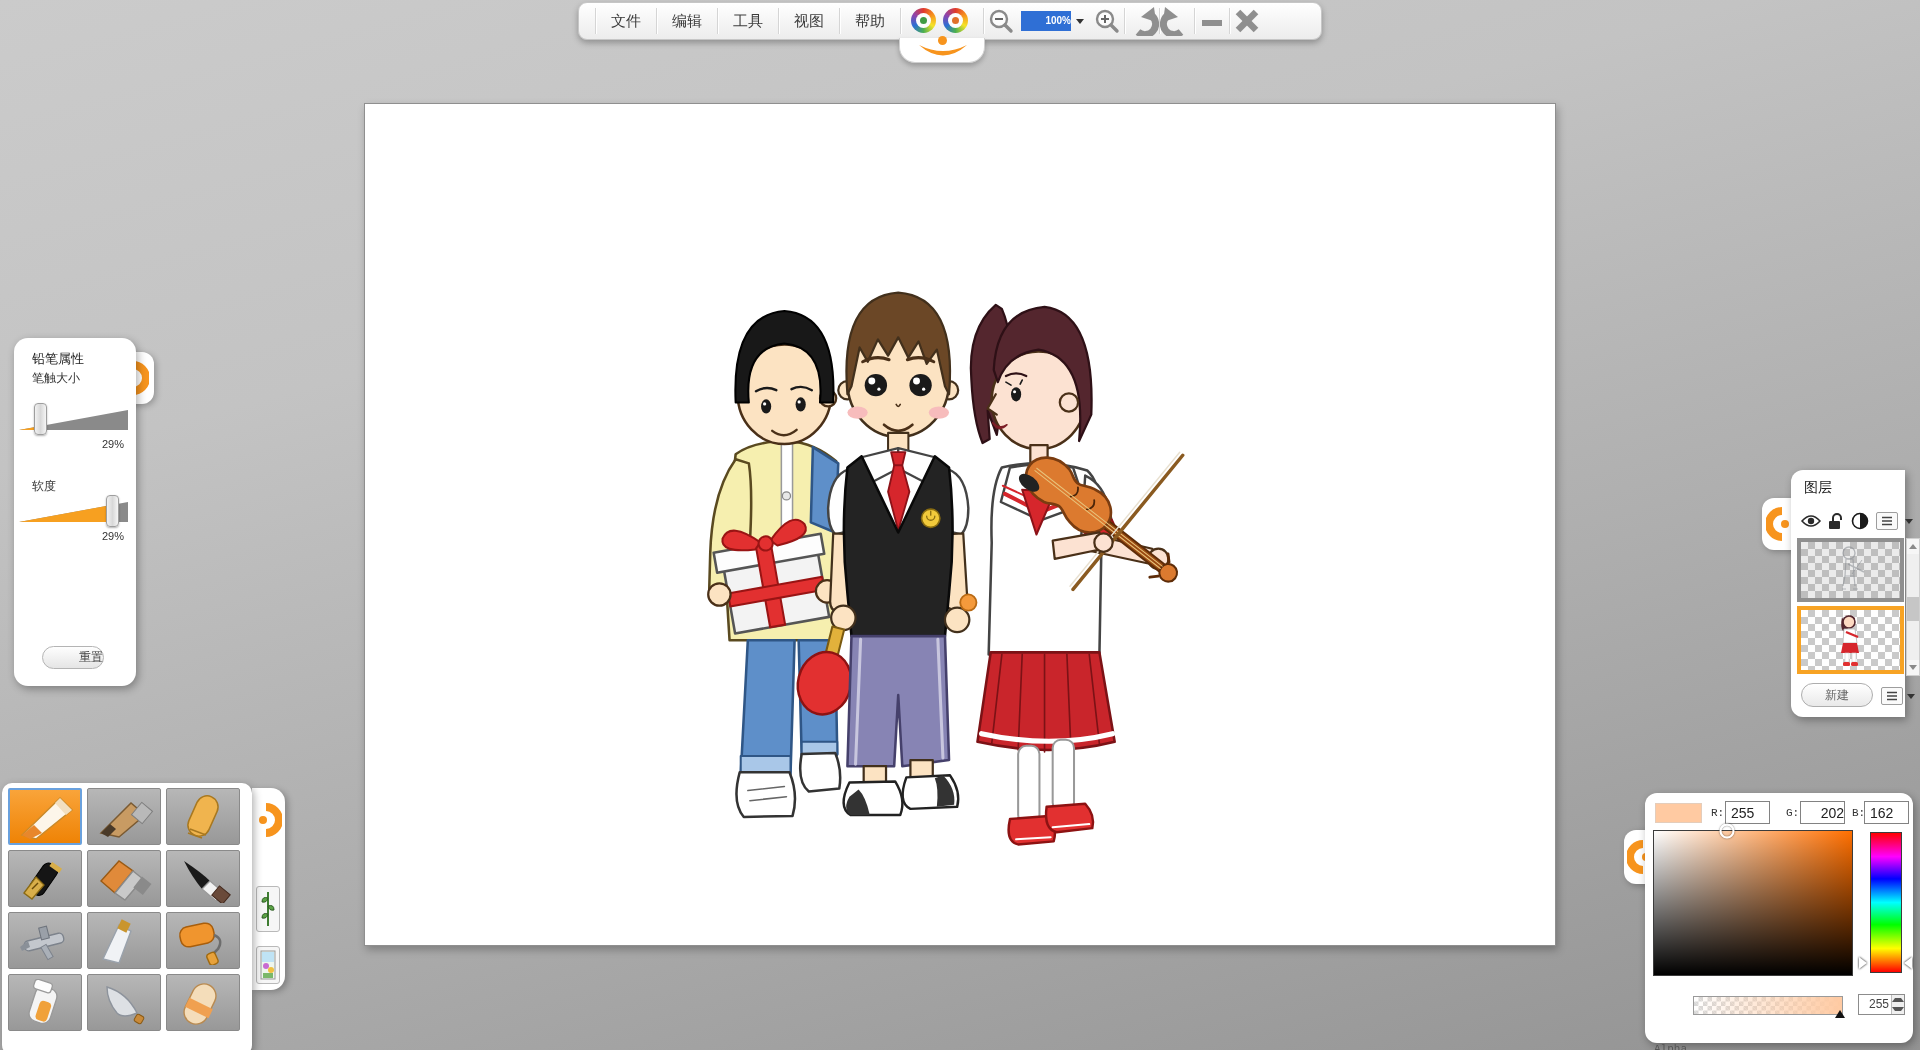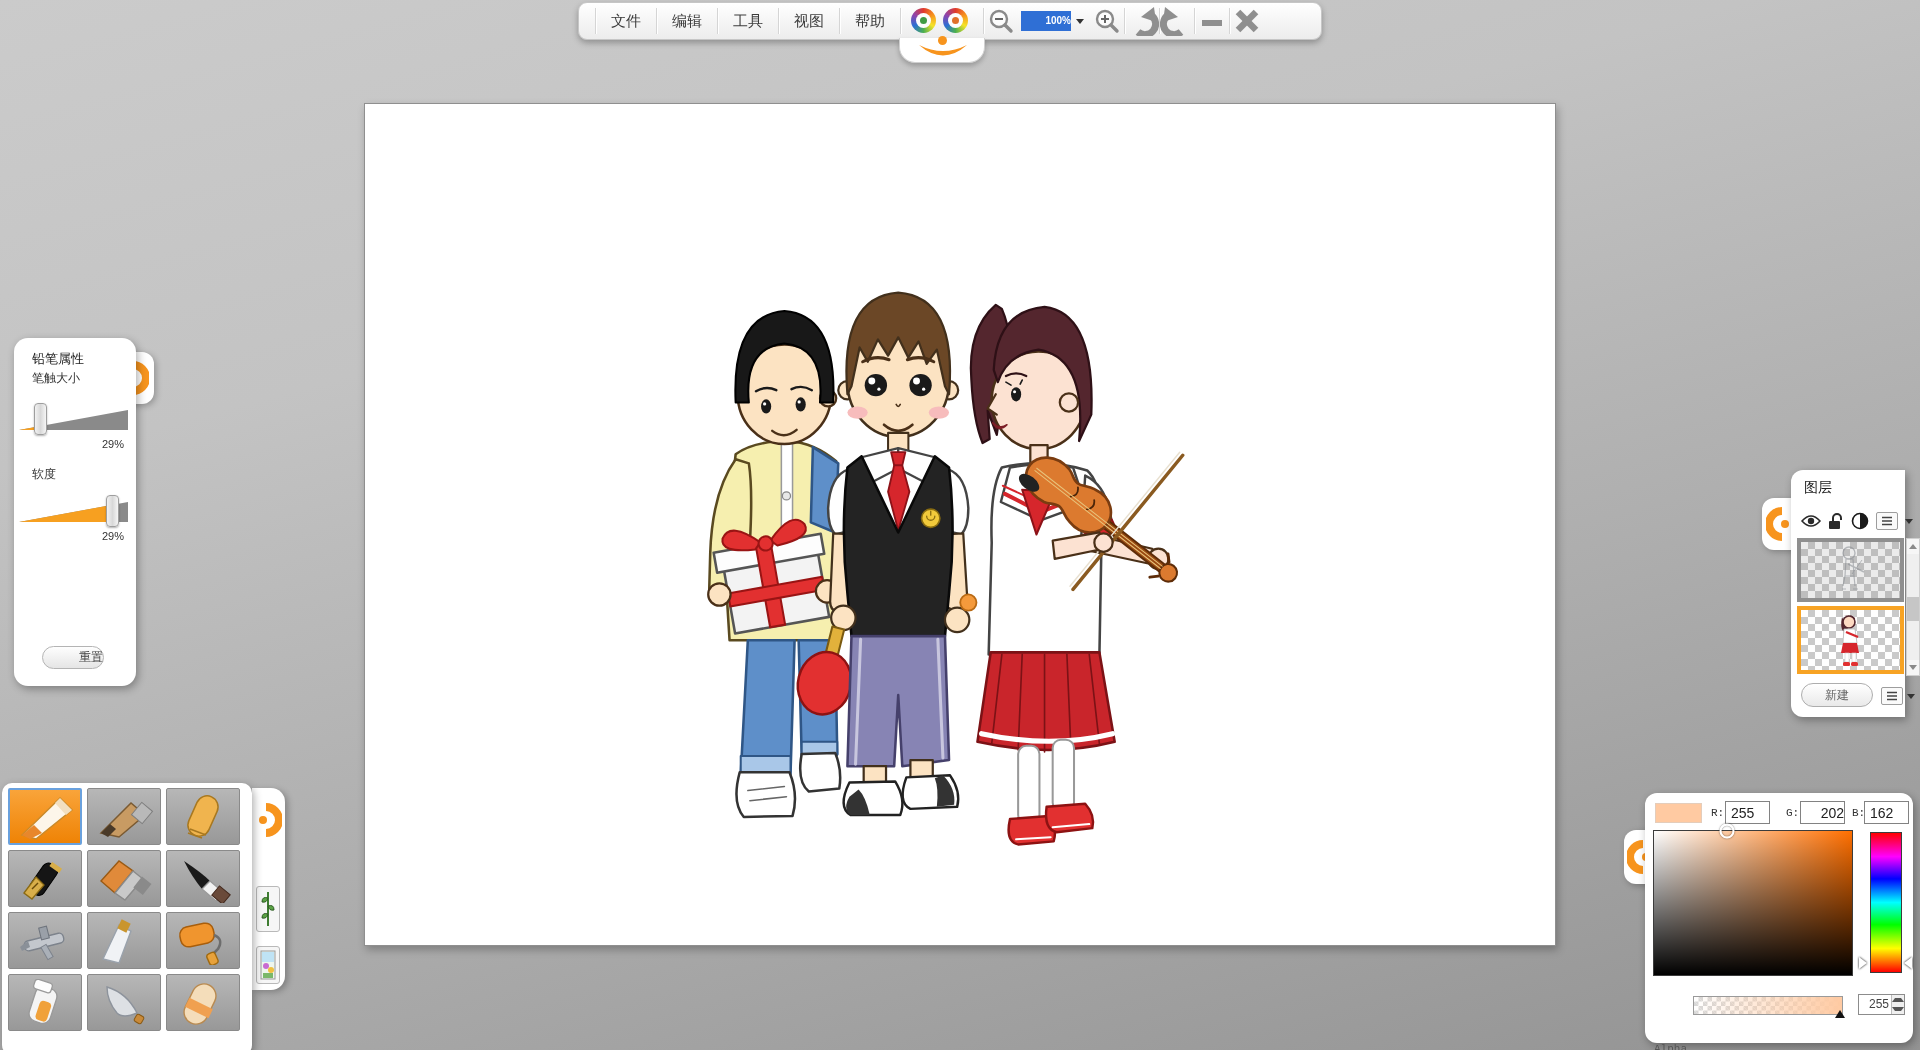--- a/index.html
+++ b/index.html
@@ -383,21 +383,21 @@
     <div class="pp-title">铅笔属性</div>
     <div class="pp-label" style="top:32px;">笔触大小</div>
     <div class="slider" style="top:68px;">
       <svg width="112" height="28" viewBox="0 0 112 28">
         <polygon points="1,24 110,4 110,24" fill="#8a8a8a"></polygon>
         <polygon points="1,24 23,20 23,24" fill="#f7a020"></polygon>
       </svg>
       <div class="sl-handle" style="left:16px;"></div>
     </div>
     <div class="pp-value" style="top:100px;">29%</div>
-    <div class="pp-label" style="top:128px;">软度</div>
+    <div class="pp-label" style="top:140px;">软度</div>
     <div class="slider" style="top:160px;">
       <svg width="112" height="28" viewBox="0 0 112 28">
         <polygon points="1,24 110,4 110,24" fill="#8a8a8a"></polygon>
         <polygon points="1,24 95,6.7 95,24" fill="#f7a020"></polygon>
       </svg>
       <div class="sl-handle" style="left:88px;"></div>
     </div>
     <div class="pp-value" style="top:192px;">29%</div>
     <div class="reset-btn">重置</div>
   </div>

